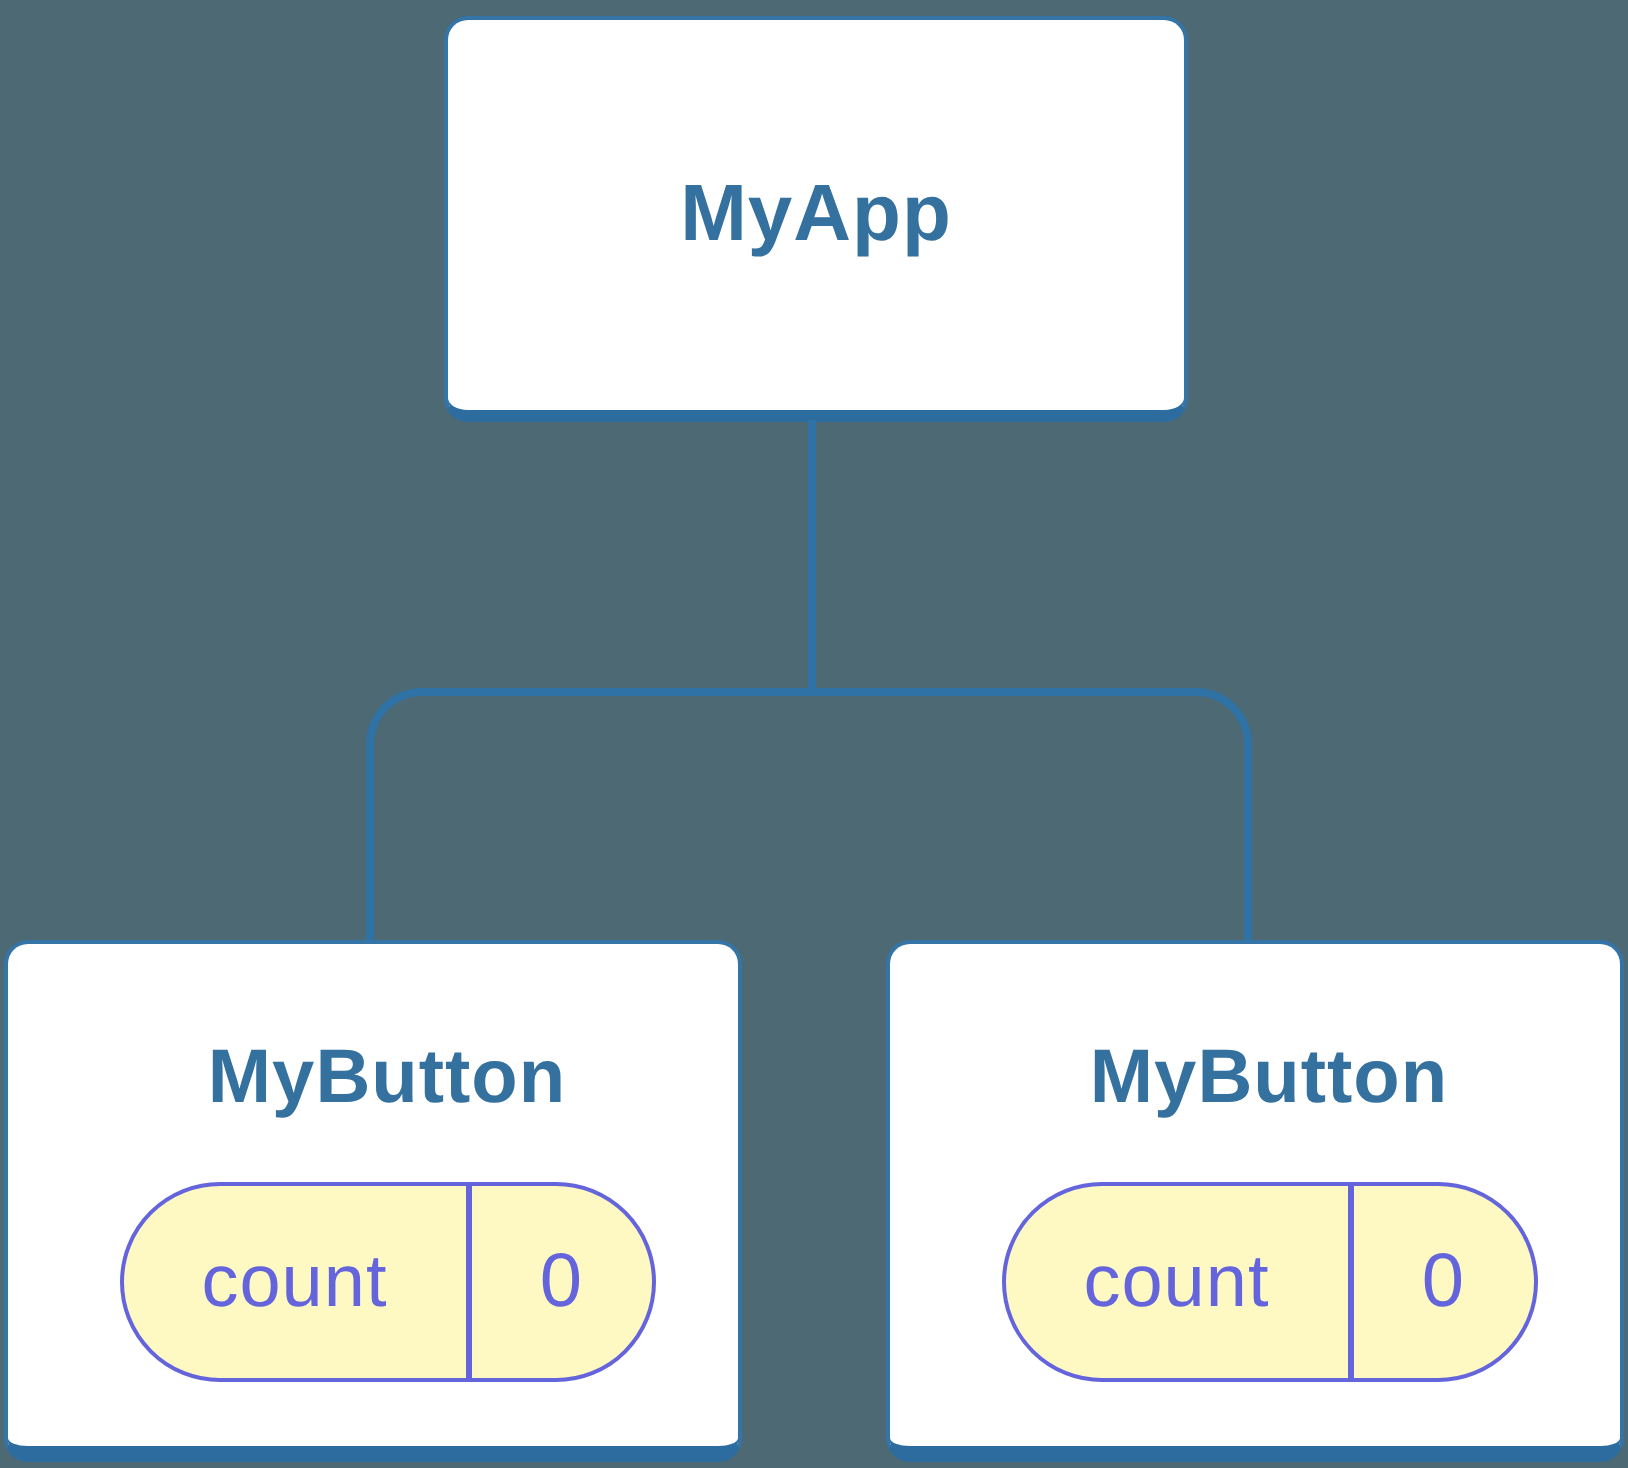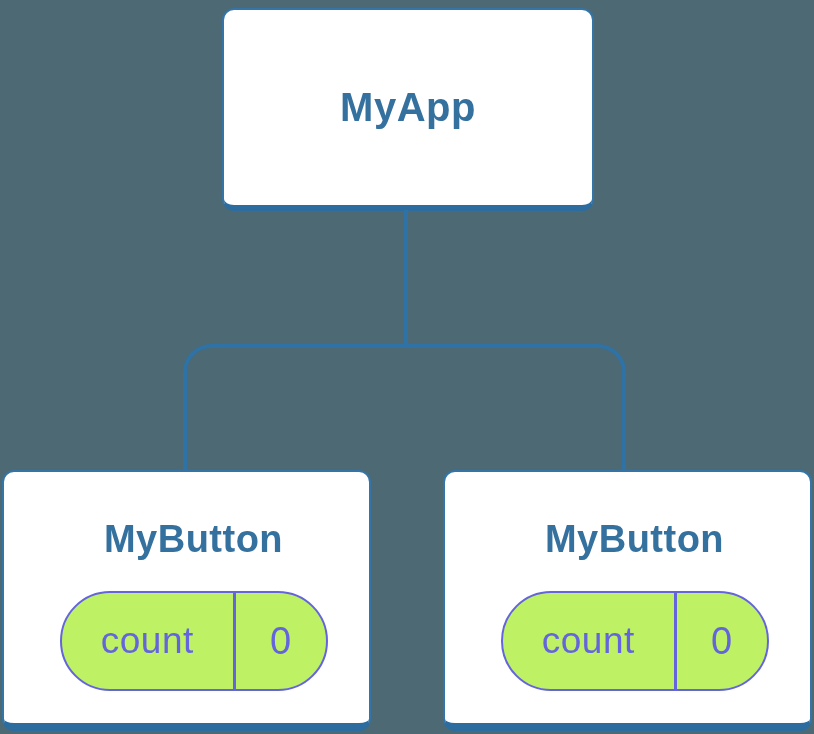--- a/index.html
+++ b/index.html
@@ -87,21 +87,21 @@
   .state-pill {
     margin-top: 28px;
     width: 268px;
     height: 100px;
     border: 2.5px solid #6464DC;
     border-radius: 50px;
     display: flex;
     align-items: stretch;
     overflow: hidden;
     color: #6464DC;
-    background: #bef264;
+    background: #fef9c3;
   }
   .pill-key {
     flex: 1;
     display: flex;
     align-items: center;
     justify-content: center;
     font-size: 37px;
     letter-spacing: 0.5px;
   }
   .pill-divider {

